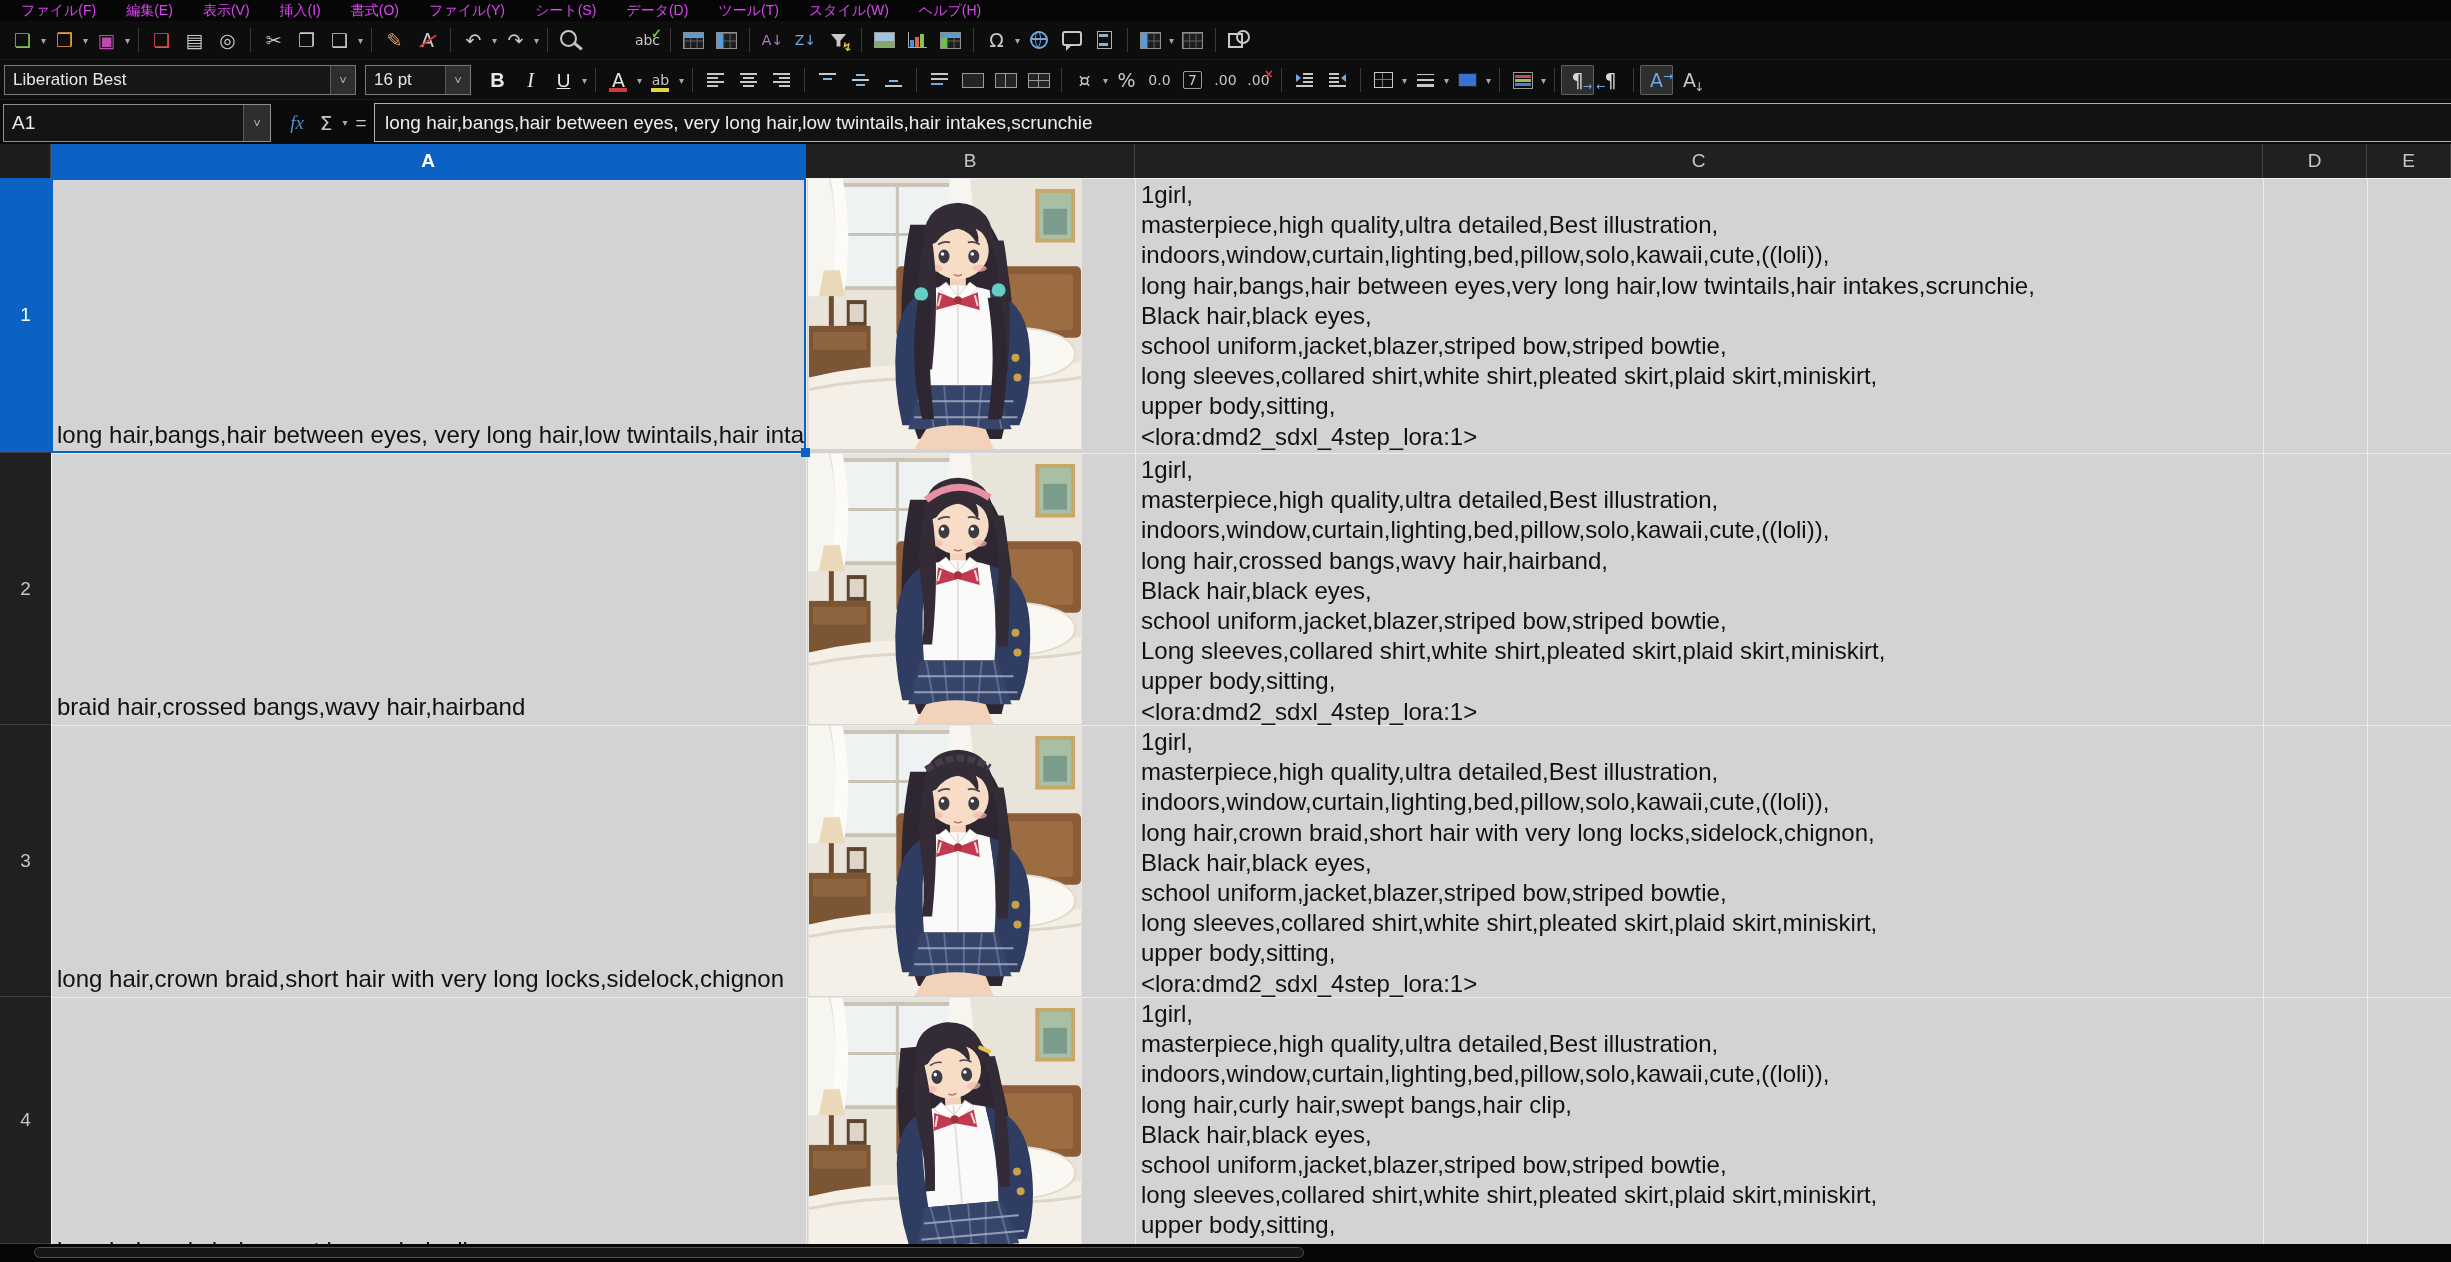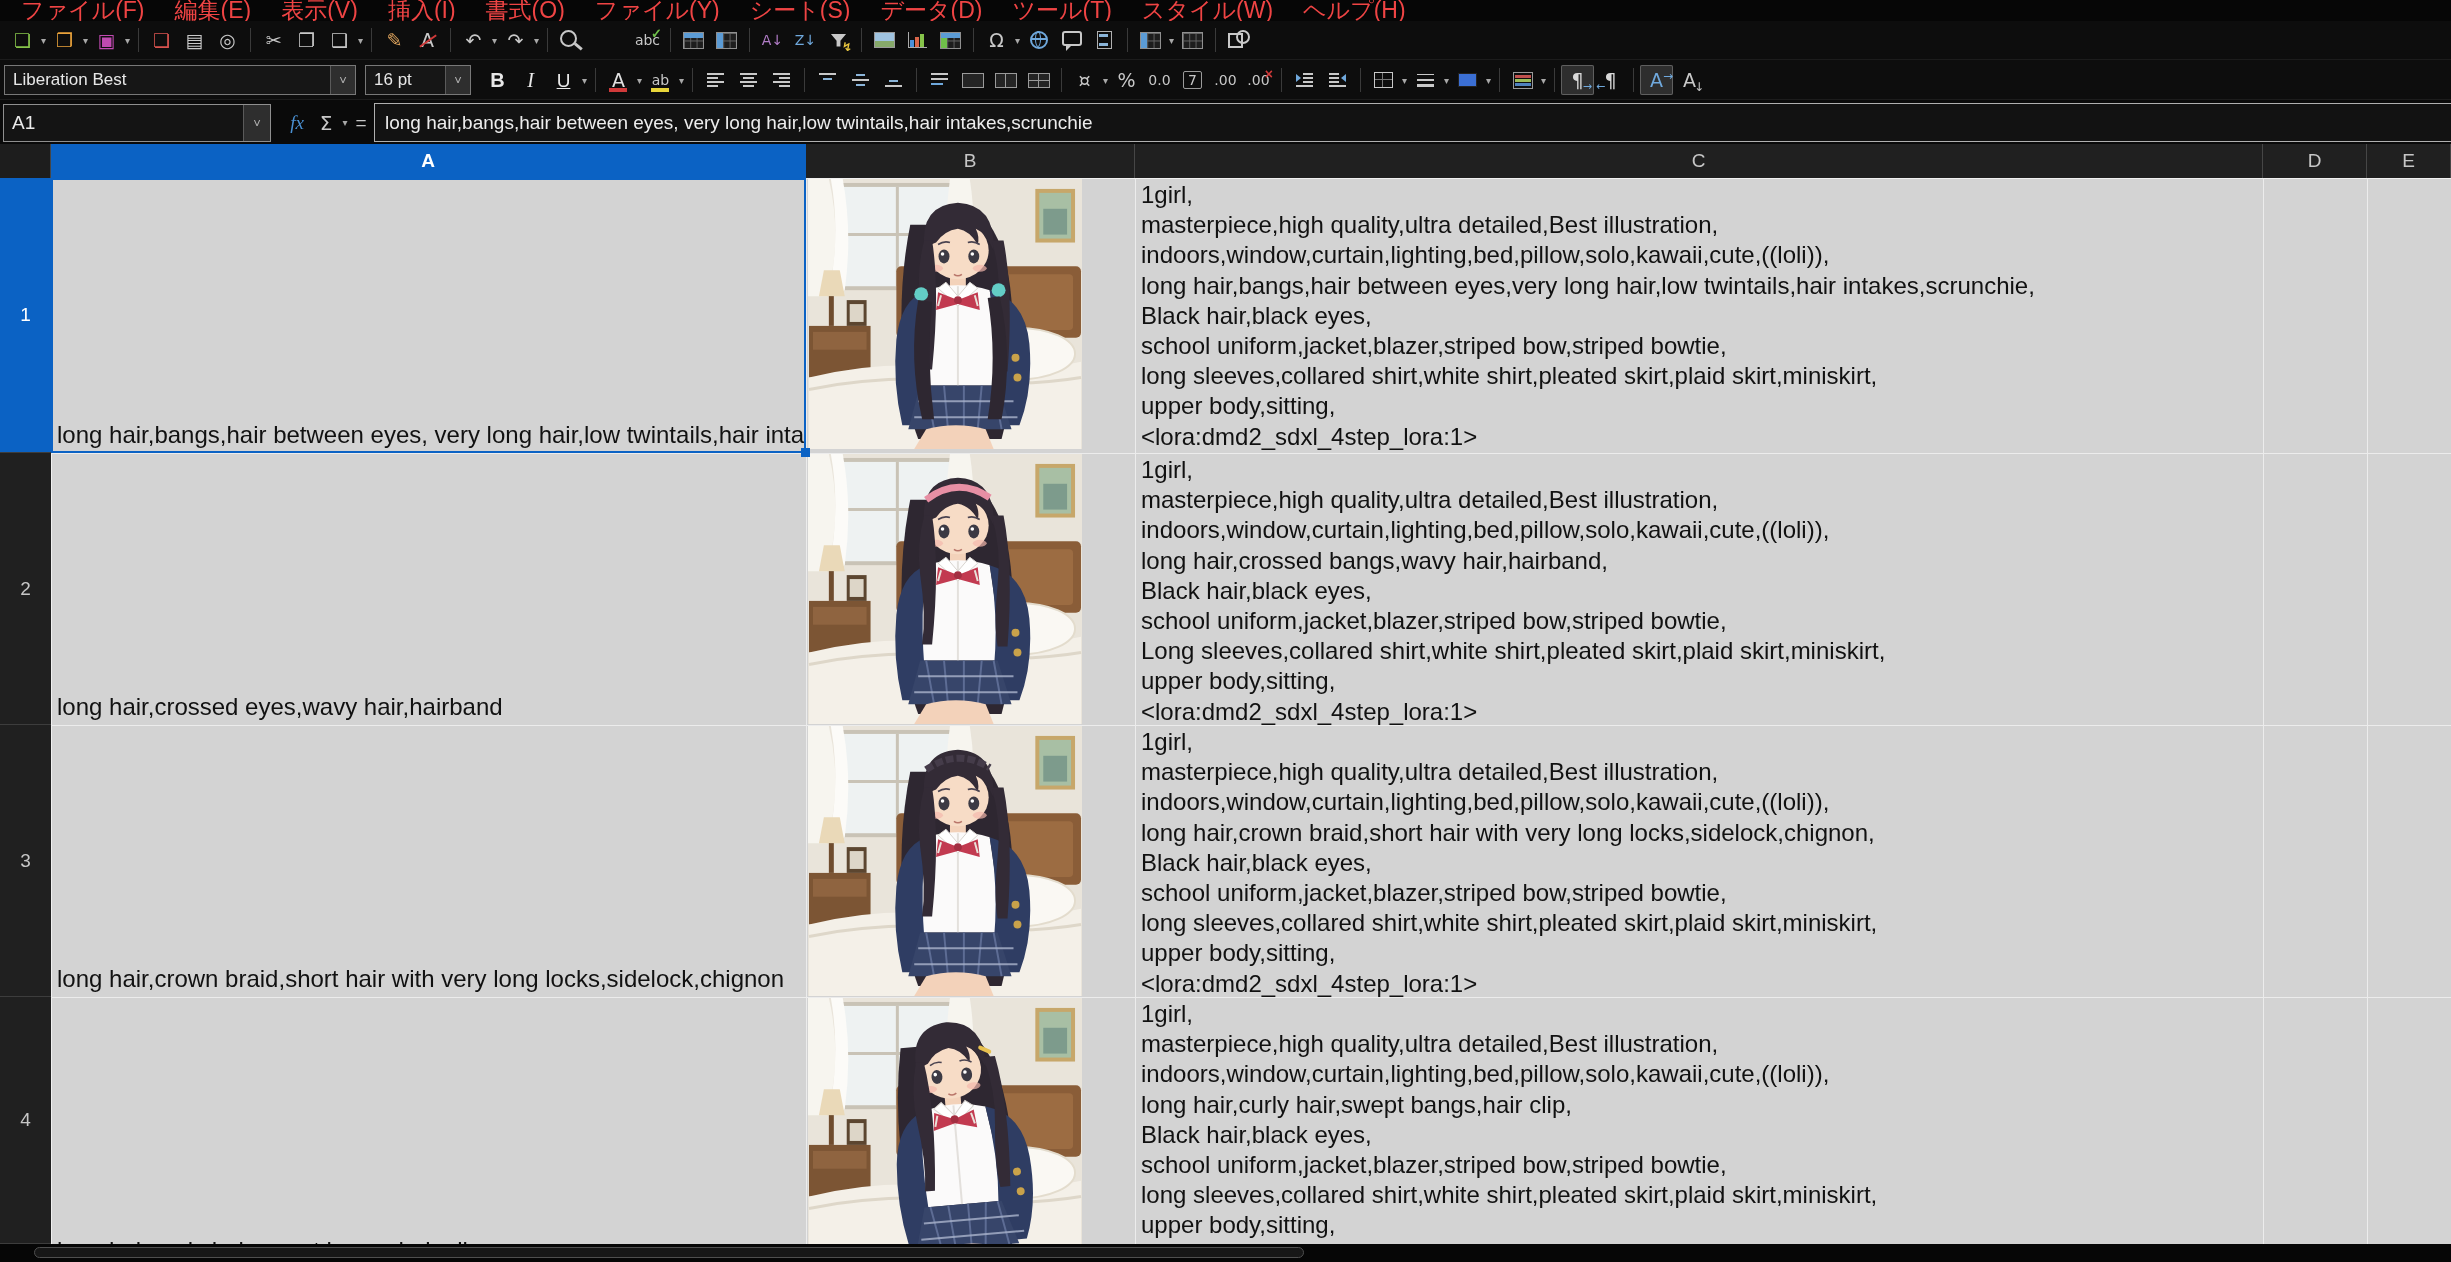--- a/index.html
+++ b/index.html
@@ -4,21 +4,21 @@
 <style>
   html,body{margin:0;padding:0}
   body{
     width:2451px;height:1262px;overflow:hidden;position:relative;
     background:#0a0a0a;font-family:"Liberation Sans","DejaVu Sans",sans-serif;
     -webkit-font-smoothing:antialiased;
   }
   
   #menubar{position:absolute;left:0;top:0;width:2451px;height:21px;background:#060606;
     display:flex;align-items:center;padding-left:6px;overflow:hidden}
-  .menu-item{color:#ef4444;font-size:23px;padding:0 15px;line-height:21px;white-space:nowrap;cursor:default}
+  .menu-item{color:#d946ef;font-size:14px;padding:0 15px;line-height:21px;white-space:nowrap;cursor:default}
   
   #tb1{position:absolute;left:0;top:21px;width:2451px;height:38px;background:#0d0d0d;
     display:flex;align-items:center;padding-left:6px}
   #tb2{position:absolute;left:0;top:59px;width:2451px;height:40px;background:#0d0d0d;
     display:flex;align-items:center;padding-left:4px;border-top:1px solid #1c1c1c}
   .tbtn{width:33px;height:30px;display:flex;align-items:center;justify-content:center;
     position:relative;border-radius:2px;flex:none}
   .tbtn.active{background:#2e2e2e;box-shadow:inset 0 0 0 1px #5f5f5f}
   .tsep{width:1px;height:24px;background:#3a3a3a;margin:0 6px;flex:none}
   .caret{font-size:10px;color:#a8a8a8;width:9px;flex:none;text-align:center}
@@ -532,21 +532,21 @@
     <div class="acell" style="top: 241px;">long hair,bangs,hair between eyes, very long hair,low twintails,hair intakes,scrunchie</div>
     <div class="ccell" style="top: 2px;">1girl,
 masterpiece,high quality,ultra detailed,Best illustration,
 indoors,window,curtain,lighting,bed,pillow,solo,kawaii,cute,((loli)),
 long hair,bangs,hair between eyes,very long hair,low twintails,hair intakes,scrunchie,
 Black hair,black eyes,
 school uniform,jacket,blazer,striped bow,striped bowtie,
 long sleeves,collared shirt,white shirt,pleated skirt,plaid skirt,miniskirt,
 upper body,sitting,
 &lt;lora:dmd2_sdxl_4step_lora:1&gt;</div>
-    <div class="acell" style="top: 513px;">long hair,crossed eyes,wavy hair,hairband</div>
+    <div class="acell" style="top: 513px;">braid hair,crossed bangs,wavy hair,hairband</div>
     <div class="ccell" style="top: 277px;">1girl,
 masterpiece,high quality,ultra detailed,Best illustration,
 indoors,window,curtain,lighting,bed,pillow,solo,kawaii,cute,((loli)),
 long hair,crossed bangs,wavy hair,hairband,
 Black hair,black eyes,
 school uniform,jacket,blazer,striped bow,striped bowtie,
 Long sleeves,collared shirt,white shirt,pleated skirt,plaid skirt,miniskirt,
 upper body,sitting,
 &lt;lora:dmd2_sdxl_4step_lora:1&gt;</div>
     <div class="acell" style="top: 785px;">long hair,crown braid,short hair with very long locks,sidelock,chignon</div>

